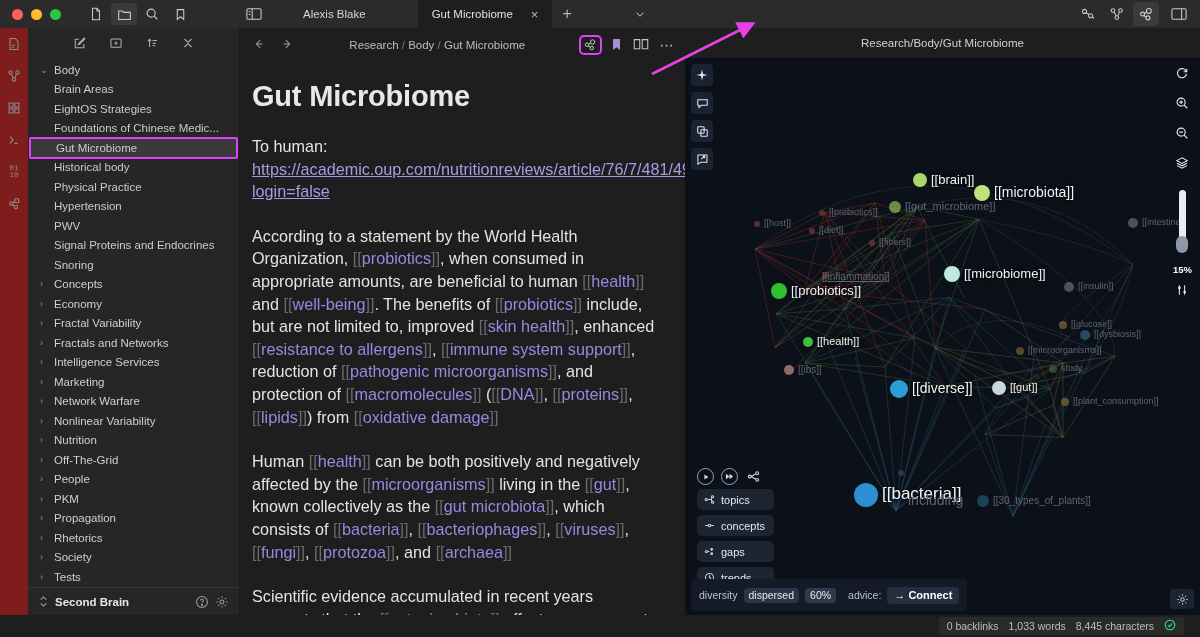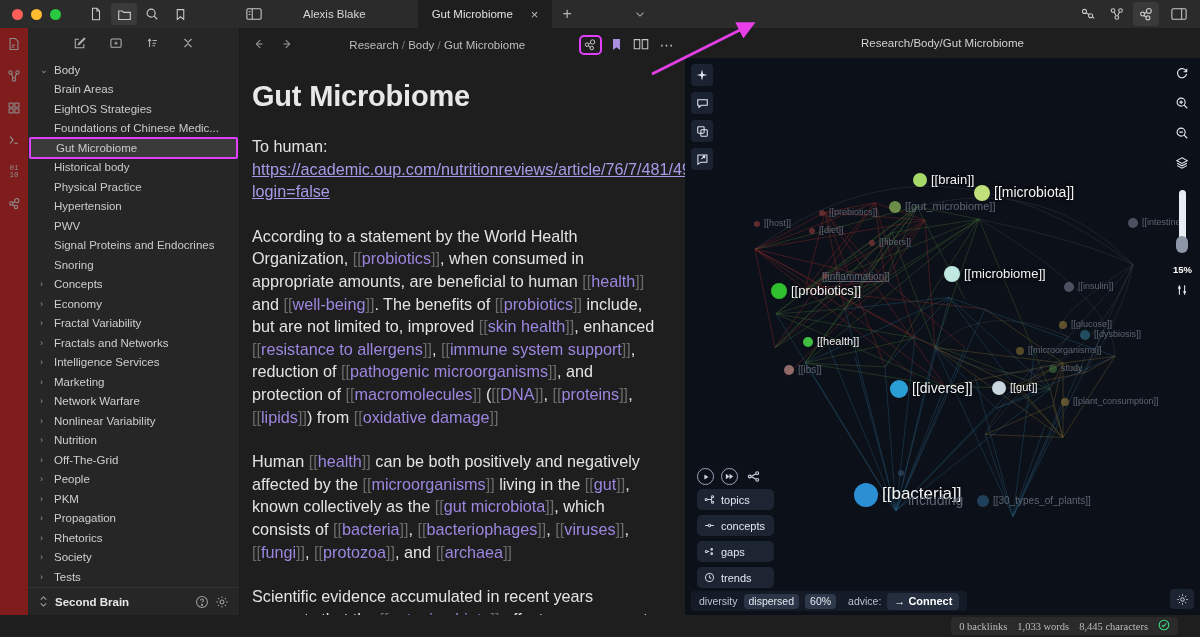--- a/index.html
+++ b/index.html
@@ -121,36 +121,36 @@
   .plainglyph { width: 17px; height: 17px; display:flex;align-items:center;justify-content:center;color:#cfd7e3;}
 
   .g-chips { position: absolute; left: 12px; bottom: 27px; display: flex; flex-direction: column; gap: 5px; z-index: 6;}
   .chip {
     background: #1d2533; border-radius: 5px; height: 21px; padding: 0 9px 0 7px; display: flex; align-items: center; gap: 6px;
     font-size: 11px; color: #e3e8f0; min-width: 76px;
   }
   .chip .ci { display: flex; align-items: center; color: #cdd5e2; }
 
   .g-status {
-    position: absolute; left: 6px; bottom: 4px; height: 20px; background: #141b27; border-radius: 4px;
+    position: absolute; left: 6px; bottom: 4px; height: 32px; background: #141b27; border-radius: 4px;
     display: flex; align-items: center; gap: 6px; padding: 0 8px; font-size: 10.5px; color: #b9c2d1; z-index: 6;
   }
   .pill { background: #2b3547; border-radius: 4px; padding: 1.5px 5px; color: #e4e9f1; font-size: 10.5px; }
   .pill.strong { background: #2e394c; }
   .advice-btn { background: #242e3f; border-radius: 4px; padding: 2.5px 7px; color: #fff; font-size: 11px; font-weight: bold; display:flex; gap:4px; align-items:center;}
   .g-gear { position: absolute; right: 6px; bottom: 6px; width: 24px; height: 20px; background:#1c2431; border-radius:4px; display:flex;align-items:center;justify-content:center; color:#cfd7e3; z-index:6;}
 
   .node-label { position: absolute; color: #f2f2f2; white-space: nowrap; z-index: 5; pointer-events: none; }
   .node-dot { position: absolute; border-radius: 50%; z-index: 4; }
   .faint { color: #5d6574; }
 
   
   .statusbar {
     height: 22px; flex: 0 0 22px; background: #1e1e1e; display: flex; align-items: center; justify-content: flex-end;
-    padding-right: 22px; font-size: 10.5px; color: #bdbdbd; gap: 10px; font-family: Liberation Serif, serif;
+    padding-right: 16px; font-size: 10.5px; color: #bdbdbd; gap: 10px;
   }
   .sb-chip { background: #2a2a2a; border-radius: 4px; padding: 2px 8px; display: flex; gap: 10px; align-items: center; }
   .chk { color: #3ddb7f; }
 
   
   .arrow { position: absolute; z-index: 30; pointer-events: none; }
 </style>
 </head>
 <body>
 

